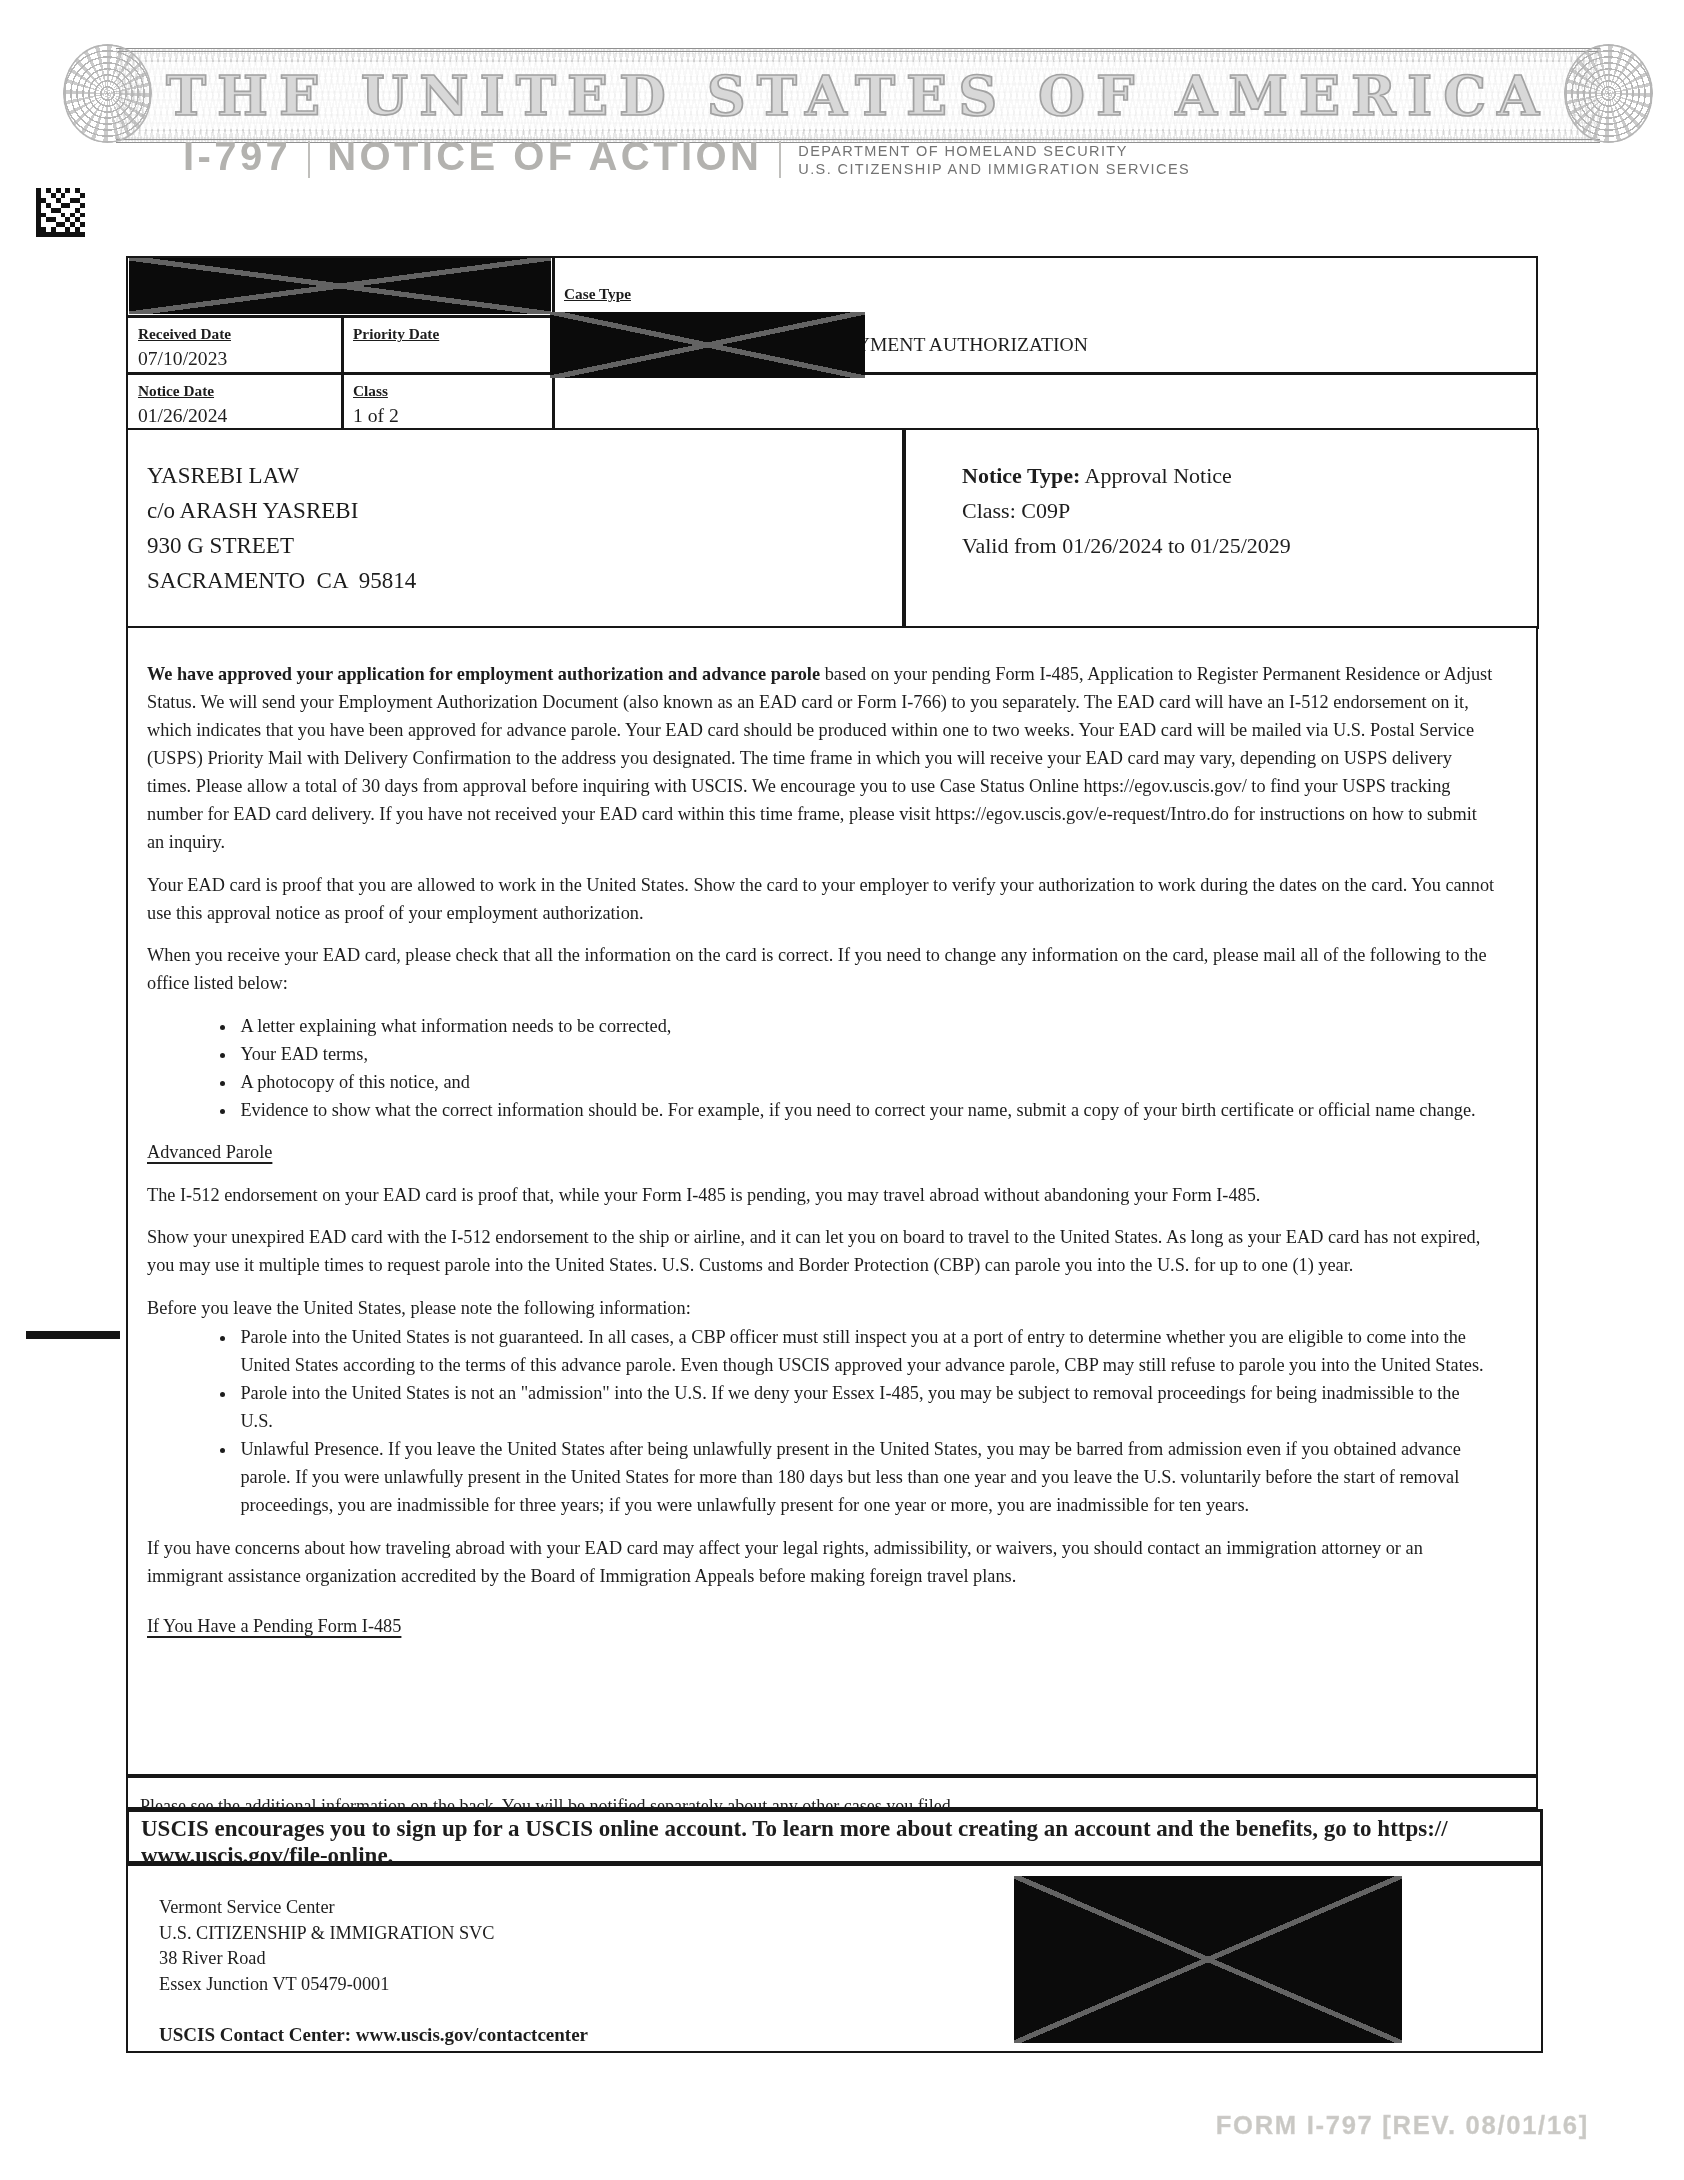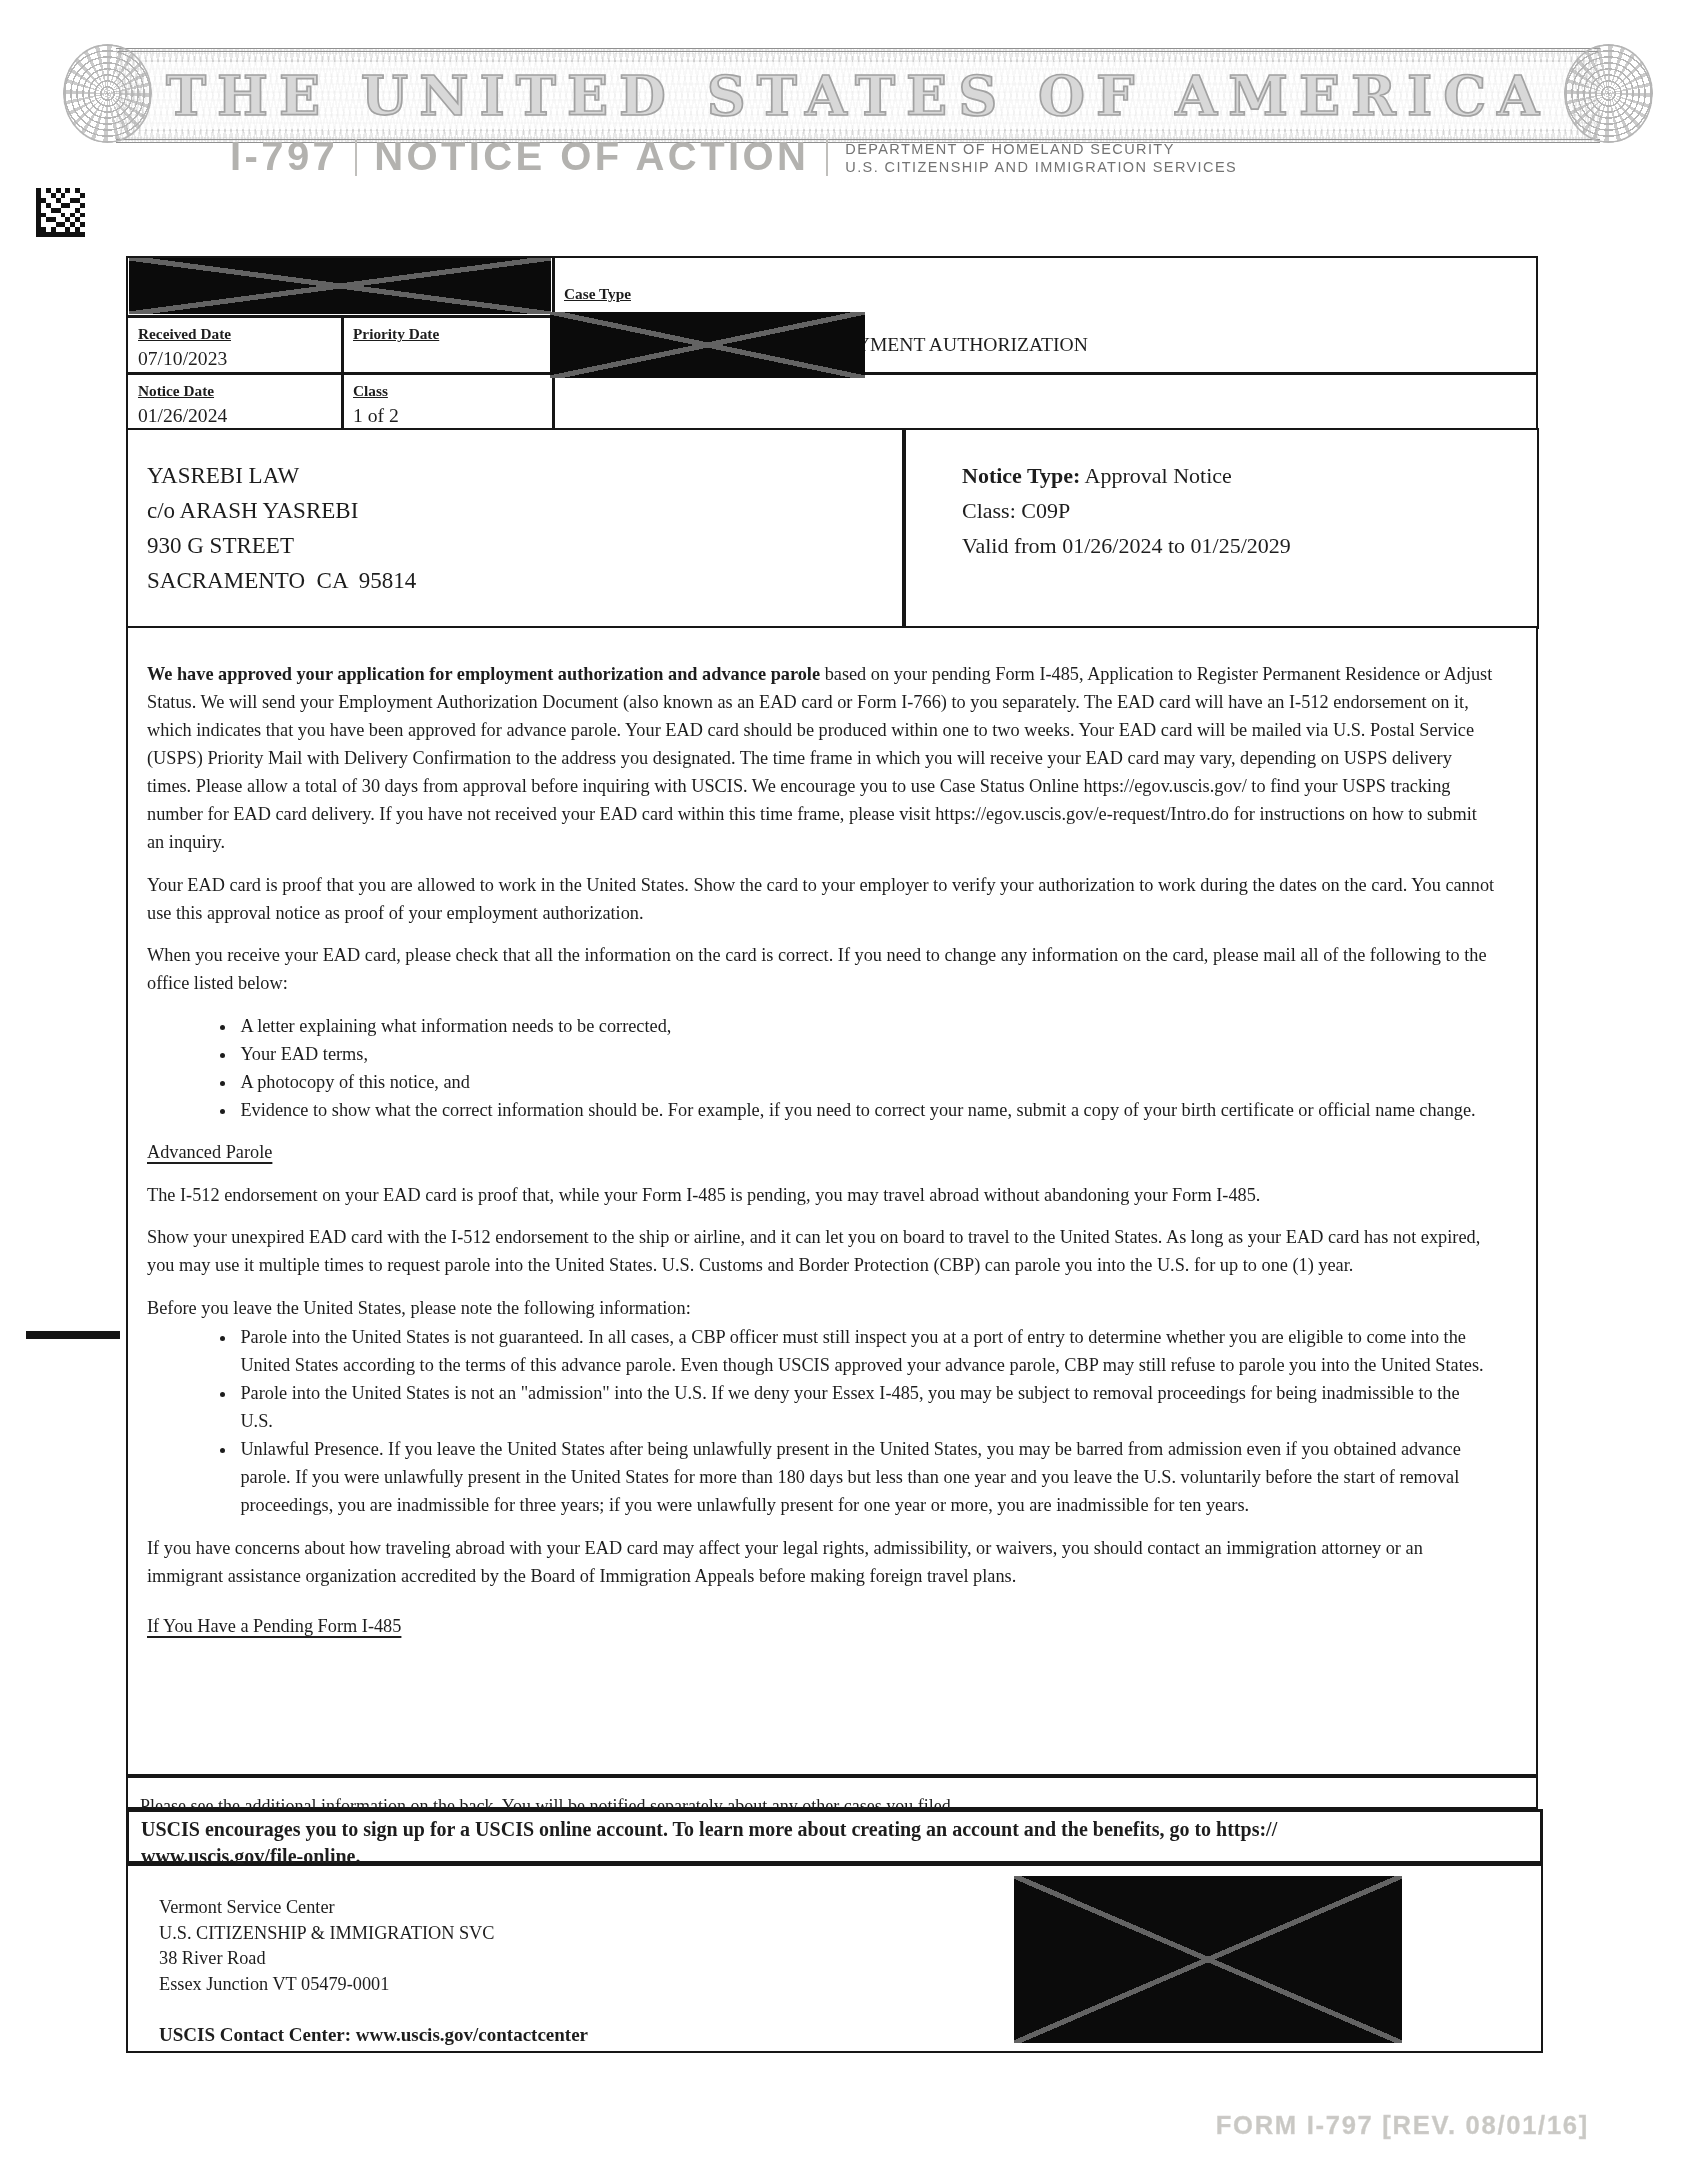--- a/index.html
+++ b/index.html
@@ -18,22 +18,22 @@
     letter-spacing:11px;color:#d8d8d8;-webkit-text-stroke:1.7px #a2a2a2;
     background:rgba(255,255,255,.66);padding:1.7px 22px;white-space:nowrap;}
   .rosette{position:absolute;top:-7.7px;width:89px;height:99px;border-radius:50%;
     background:
       repeating-radial-gradient(circle at 50% 50%, #b5b5b5 0 1.3px, rgba(255,255,255,0) 1.3px 6px),
       repeating-conic-gradient(rgba(160,160,160,.55) 0 5deg, rgba(255,255,255,0) 5deg 15deg);
     box-shadow:inset 0 0 0 1.7px #b5b5b5;}
   .rosette.left{left:-53px;} .rosette.right{right:-53px;}
 
   
-  .subheader{position:absolute;left:183px;top:135px;display:flex;align-items:center;
-    font-family:"Liberation Sans",sans-serif;color:#b3b2af;margin-left:47px;}
+  .subheader{position:absolute;left:183px;top:135px;display:flex;align-items:flex-end;
+    font-family:"Liberation Sans",sans-serif;color:#b3b2af;}
   .stamp-big{font-size:40px;font-weight:700;letter-spacing:3.4px;line-height:43px;}
   .stamp-div{width:0;border-left:2.6px solid #c0bfbc;height:37px;margin:2.6px 17px 0 17px;}
   .dept{font-size:14.5px;font-weight:400;letter-spacing:1.4px;line-height:18px;color:#737373;padding-top:3.4px;}
 
   
   .barcode{position:absolute;left:36px;top:187px;width:49px;height:51px;}
 
   
   .bx{position:absolute;border:2.6px solid #161616;background:#fff;box-sizing:border-box;}
   .vline{position:absolute;width:2.6px;background:#161616;}
@@ -62,21 +62,21 @@
   .body-box p{margin:0 0 14.5px 0;font-size:18.3px;line-height:28px;}
   .body-box ul{margin:1.7px 0 14.5px 0;padding-left:90px;list-style:disc;}
   .body-box li{font-size:18.3px;line-height:28px;padding-left:3.4px;margin:0;}
   .lead-bold{font-weight:700;}
   .section-heading{font-size:18.3px;line-height:28px;margin:5.1px 0 14.5px 0;
     text-decoration:underline;text-underline-offset:4.3px;text-decoration-thickness:1.7px;}
   .gap-heading{margin-top:22px;}
 
   
   .note-line{position:absolute;left:12px;top:18px;font-size:18px;}
-  .account-text{position:absolute;left:12px;top:4.3px;font-size:20px;font-weight:700;line-height:26.4px;}
+  .account-text{position:absolute;left:12px;top:4.3px;font-size:23px;font-weight:700;line-height:26.4px;}
   .svc{position:absolute;left:31px;top:29px;font-size:18.3px;line-height:25.6px;}
   .contact{position:absolute;left:31px;top:158px;font-size:19px;font-weight:700;}
 
   .margin-mark{position:absolute;left:25.6px;top:1331px;width:94px;height:7.7px;background:#141414;}
 
   .form-rev{position:absolute;left:1175px;top:2111px;width:414px;text-align:right;
     font-family:"Liberation Sans",sans-serif;font-weight:700;font-size:25.6px;
     letter-spacing:1.7px;color:#c9c8c4;-webkit-text-stroke:0.4px #d4d3d0;}
 </style>
 </head>

